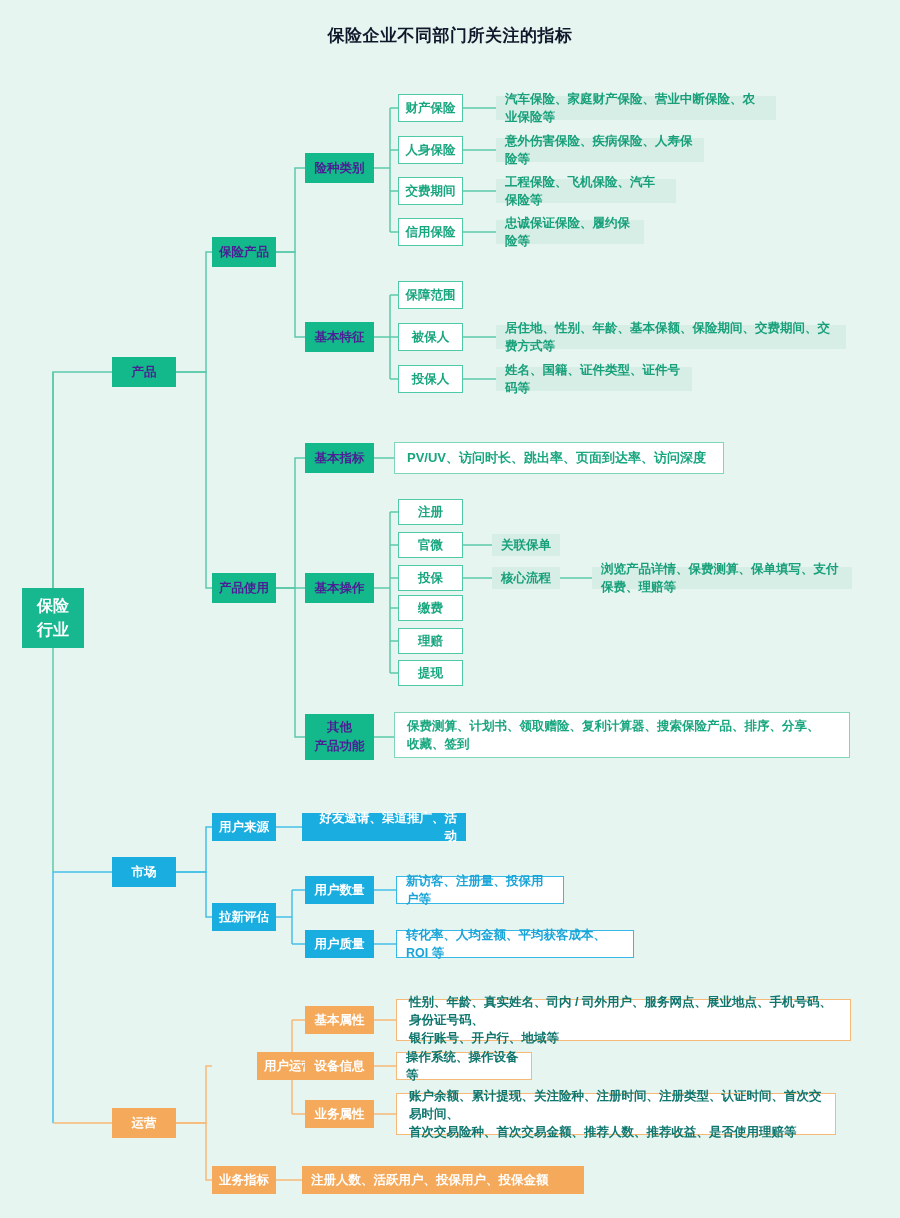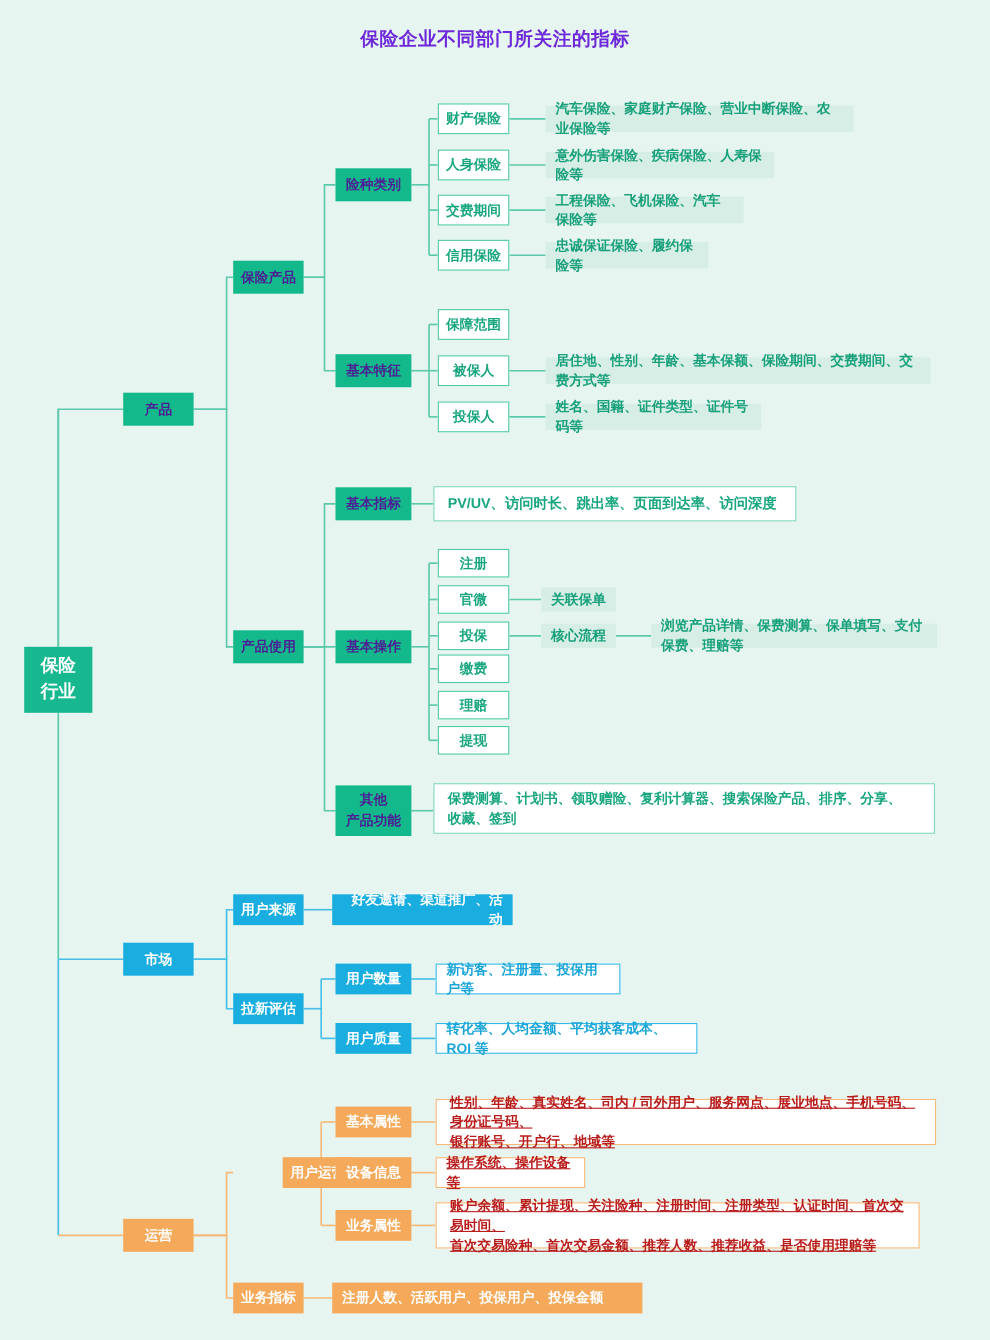--- a/index.html
+++ b/index.html
@@ -9,21 +9,21 @@
     background:#e6f5f0;
     font-family:"Liberation Sans","DejaVu Sans",sans-serif;
     overflow:hidden;
   }
   #canvas{position:relative;width:900px;height:1218px;}
 
   
   .title{
     position:absolute;left:0;top:24px;width:900px;
     text-align:center;
-    font-size:17px;font-weight:bold;color:#6d28d9;
+    font-size:17px;font-weight:bold;color:#0f172a;
     letter-spacing:.5px;
   }
 
   
   #wires{position:absolute;left:0;top:0;width:900px;height:1218px;}
 
   
   .node{
     position:absolute;
     box-sizing:border-box;
@@ -50,21 +50,21 @@
   .g-outline{background:#ffffff;border:1.6px solid #4ecaa6;color:#18a67f;}
   .g-tint{background:#d7eee6;color:#17a07a;}
   .g-tintbox{background:#ffffff;border:1.4px solid #7fd6bb;color:#18a67f;}
 
   
   .b-solid{background:#1aaee0;color:#ffffff;}
   .b-outline{background:#ffffff;border:1.6px solid #36b9e6;color:#1aa5d8;}
 
   
   .o-solid{background:#f5a95a;color:#ffffff;}
-  .o-outline{background:#ffffff;border:1.6px solid #f7b977;color:#b91c1c;text-decoration:underline;}
+  .o-outline{background:#ffffff;border:1.6px solid #f7b977;color:#0f766e;}
 </style>
 </head>
 <body>
 
 <div id="canvas">
 
   <div class="title">保险企业不同部门所关注的指标</div>
 
   <svg id="wires" viewBox="0 0 900 1218" width="900" height="1218">
     <g fill="none" stroke="#5cc9ab" stroke-width="1.5">

